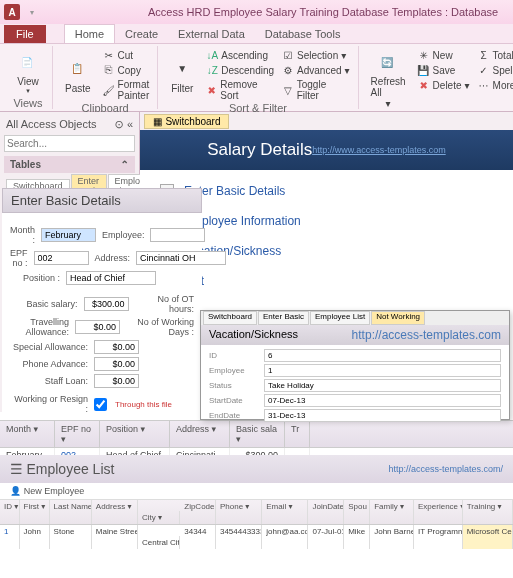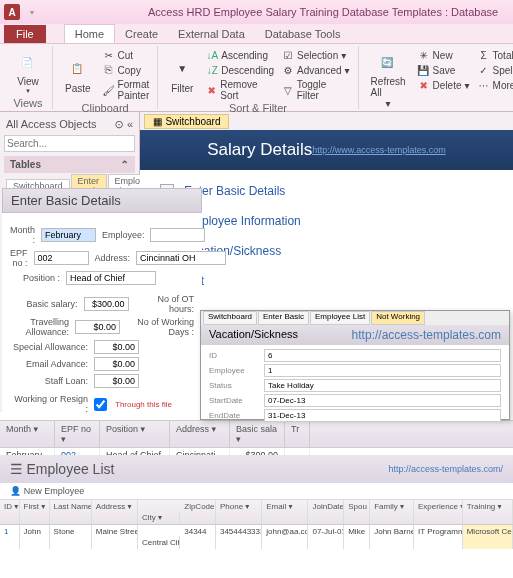--- a/index.html
+++ b/index.html
@@ -292,21 +292,21 @@
     <div class="form-row">
         <label class="lbl-w">Travelling Allowance:</label>
         <input class="inp-num" value="$0.00" style="">
         <label style="width:auto;margin-left:4px">No of Working Days :</label>
       </div>
     <div class="form-row">
         <label class="lbl-w">Special Allowance:</label>
         <input class="inp-num" value="$0.00" style="">
       </div>
     <div class="form-row">
-        <label class="lbl-w">Email Advance:</label>
+        <label class="lbl-w">Phone Advance:</label>
         <input class="inp-num" value="$0.00" style="">
       </div>
     <div class="form-row">
         <label class="lbl-w">Staff Loan:</label>
         <input class="inp-num" value="$0.00" style="">
       </div>
     <div class="form-row" style="margin-top:6px">
         <label class="lbl-w">Working or Resign :</label>
         <input type="checkbox" checked="" style="">
         <span style="color:#c33;font-size:8px;margin-left:2px">Through this file</span>

